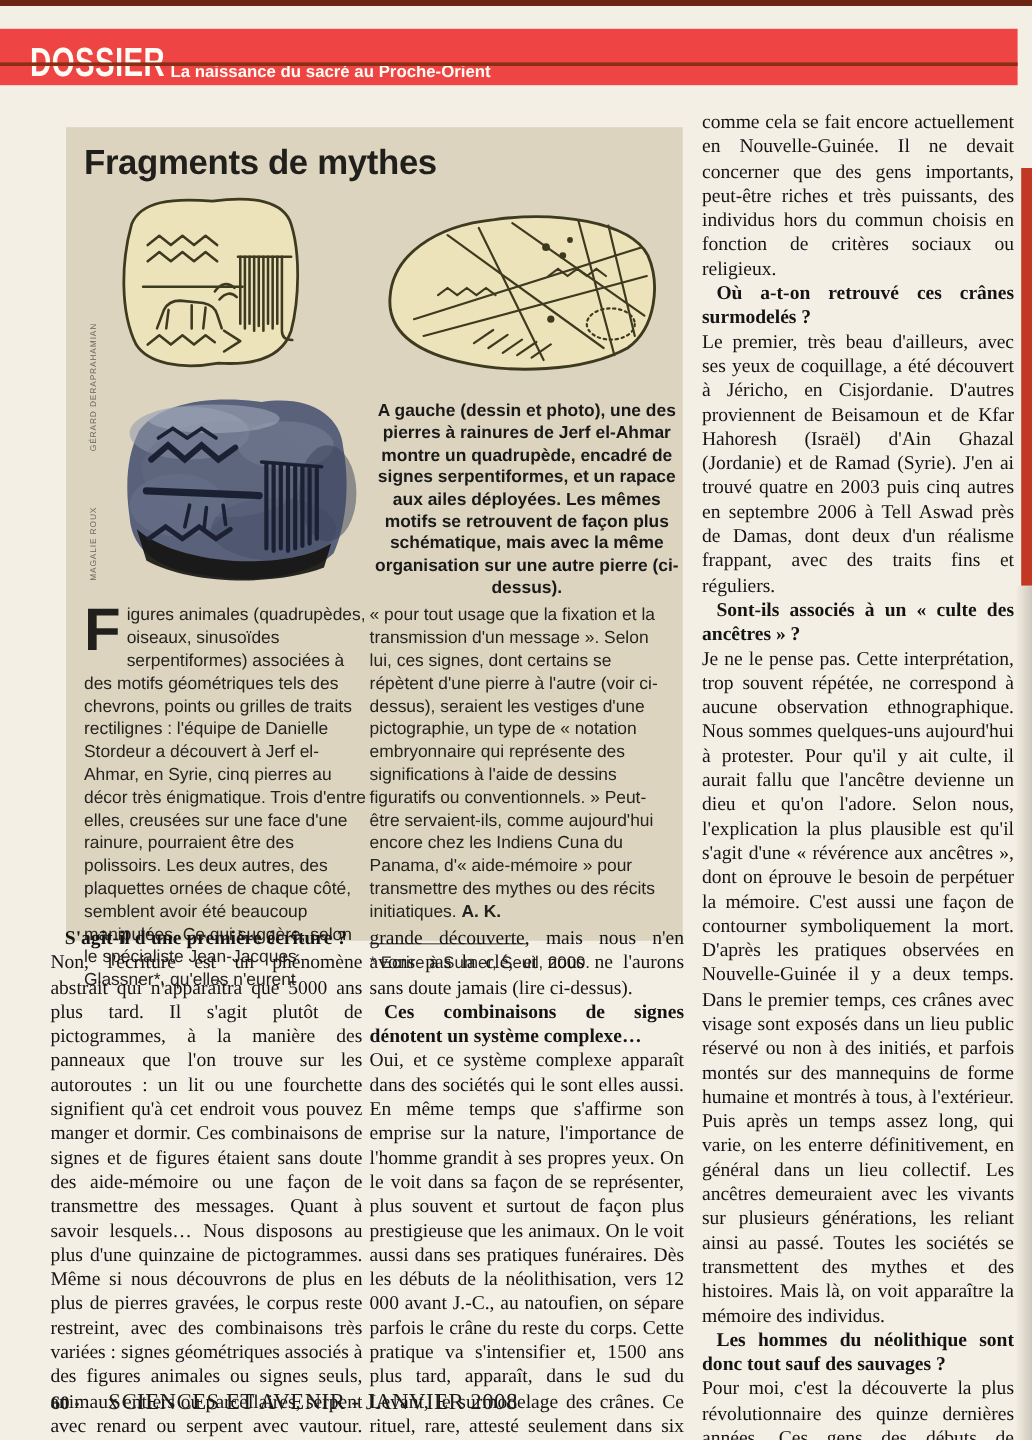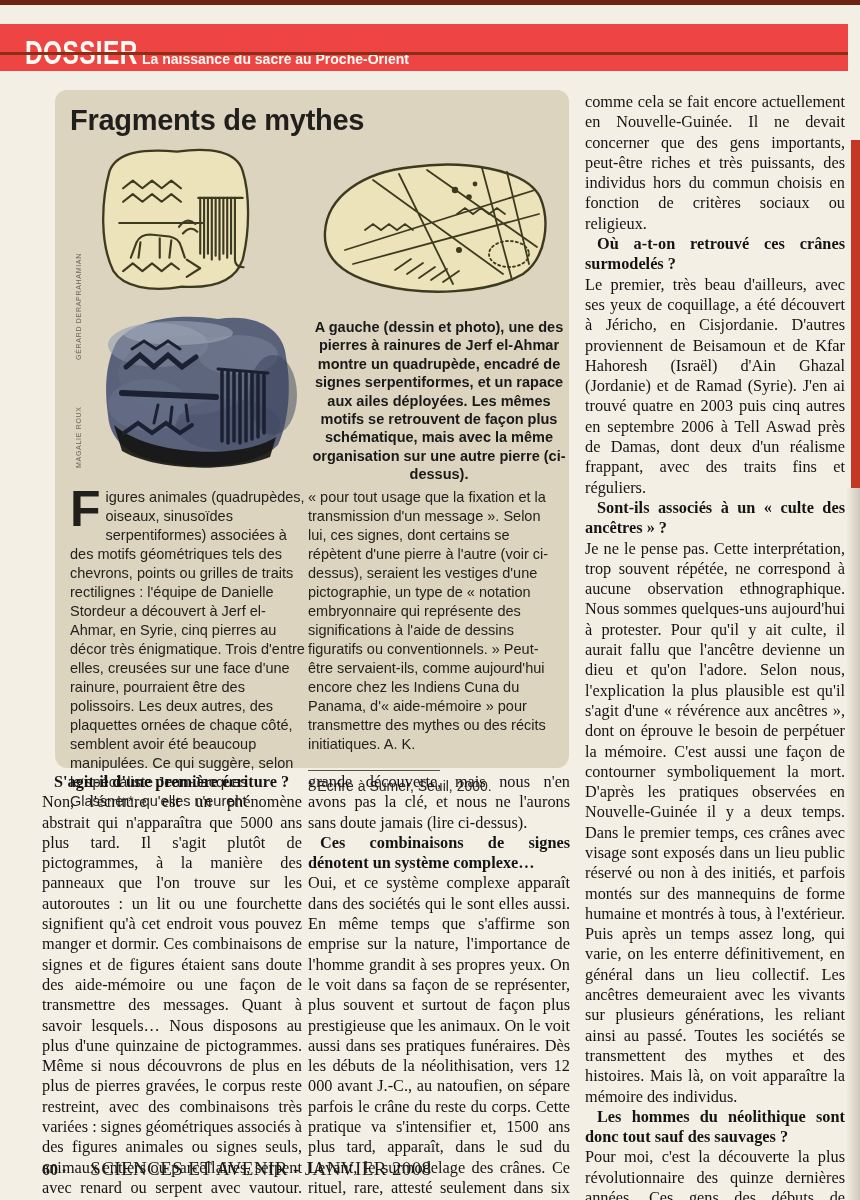--- a/index.html
+++ b/index.html
@@ -10,38 +10,38 @@
   .header-bar{position:absolute;top:5px;left:0;width:848px;height:47px;background:#ef4444;margin-top:19px;}
   .bar-underline{position:absolute;top:52px;left:0;width:848px;height:3px;background:#8a2e15;}
   .kicker{position:absolute;left:25px;top:11px;font-size:34px;font-weight:bold;color:#fdfbf4;
           letter-spacing:0.5px;transform:scaleX(0.72);transform-origin:left;line-height:1;}
   .kicker-sub{position:absolute;left:142px;top:28px;font-size:14px;font-weight:bold;color:#fdfbf4;line-height:1;}
   
   .red-strip{position:absolute;left:851px;top:140px;width:9px;height:348px;background:#c23822;}
   .edge-shade{position:absolute;right:0;top:488px;width:14px;height:712px;
               background:linear-gradient(to right,rgba(0,0,0,0),rgba(110,100,85,0.28));}
   
-  .feature-box{position:absolute;left:55px;top:90px;width:514px;height:678px;background:#dcd4bf;border-radius:12px;}
+  .feature-box{position:absolute;left:55px;top:106px;width:514px;height:678px;background:#dcd4bf;}
   .feature-title{position:absolute;left:15px;top:14px;margin:0;font-size:29px;font-weight:bold;
                  color:#201f1b;letter-spacing:-0.3px;}
   .credit{position:absolute;font-size:7px;color:#6b665a;letter-spacing:0.7px;
           writing-mode:vertical-rl;transform:rotate(180deg);white-space:nowrap;}
   .credit-drawing{left:20px;top:100px;height:170px;}
   .credit-photo{left:20px;top:248px;height:130px;}
   .stone-left{position:absolute;left:32px;top:52px;}
   .stone-right{position:absolute;left:252px;top:62px;}
   .stone-photo{position:absolute;left:33px;top:215px;}
   .caption{position:absolute;left:255px;top:228px;width:258px;margin:0;font-size:14.5px;
            font-weight:bold;line-height:1.27;color:#191919;text-align:center;}
   .box-col{position:absolute;top:398px;width:238px;font-size:14.5px;line-height:19px;color:#24221e;}
   .col1{left:15px;}
   .col2{left:253px;width:252px;}
   .dropcap{float:left;font-size:50px;line-height:38px;font-weight:bold;padding:2px 5px 0 0;color:#201f1b;}
   .it{}
-  .sig{font-weight:normal;}
+  .sig{font-weight:bold;}
   .footnote{margin-top:16px;font-size:14px;color:#2a2824;}
   .rule{width:132px;border-top:1px solid #55524a;margin-bottom:6px;}
   
   .serif-col{position:absolute;font-family:"Liberation Serif",serif;font-size:16.3px;
              line-height:20.3px;color:#141414;}
   .serif-col p{margin:0;text-align:justify;}
   .serif-col p.q{font-weight:bold;text-indent:12px;font-family:Liberation Serif, serif;}
   .right-col{left:585px;top:92px;width:260px;}
   .bottom-left{left:42px;top:772px;width:260px;}
   .bottom-mid{left:308px;top:772px;width:262px;}

